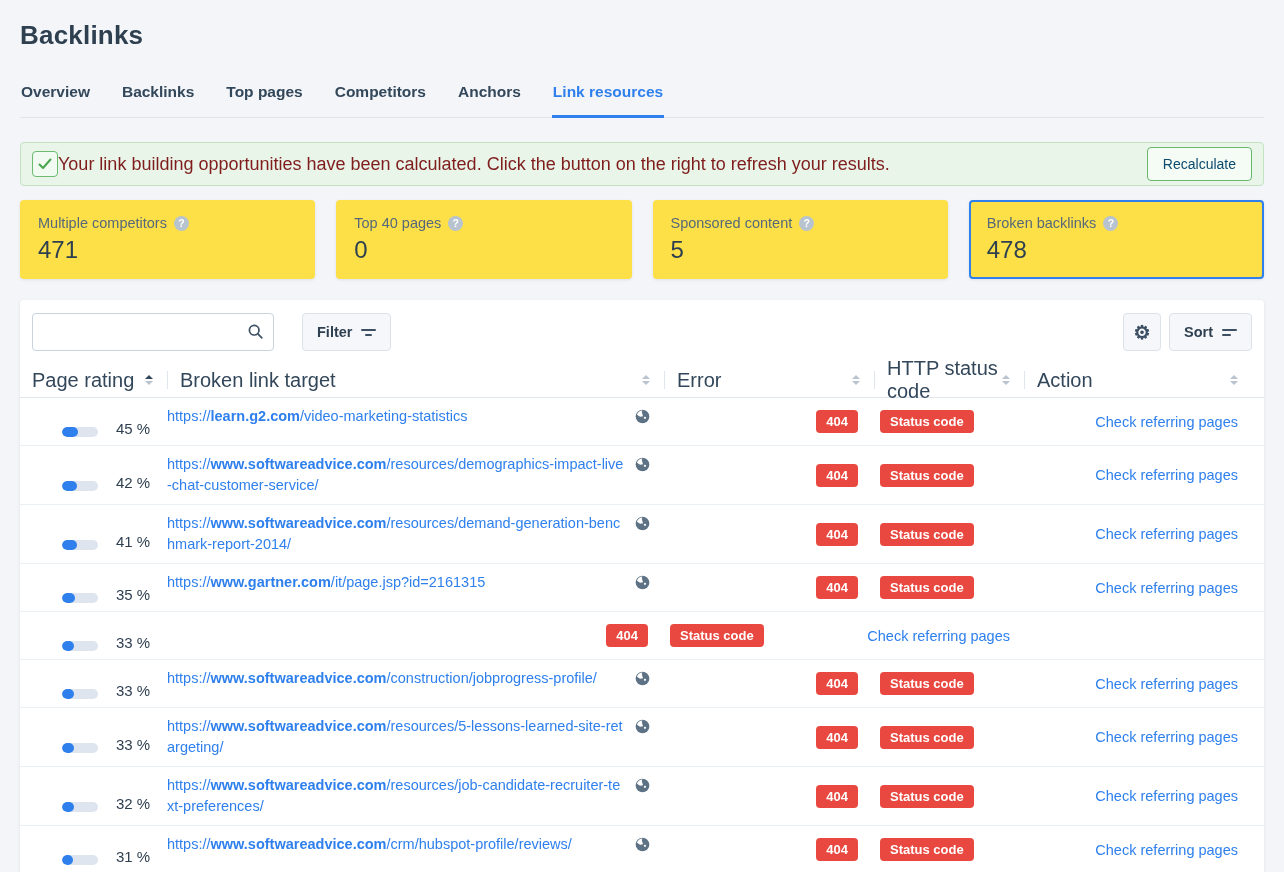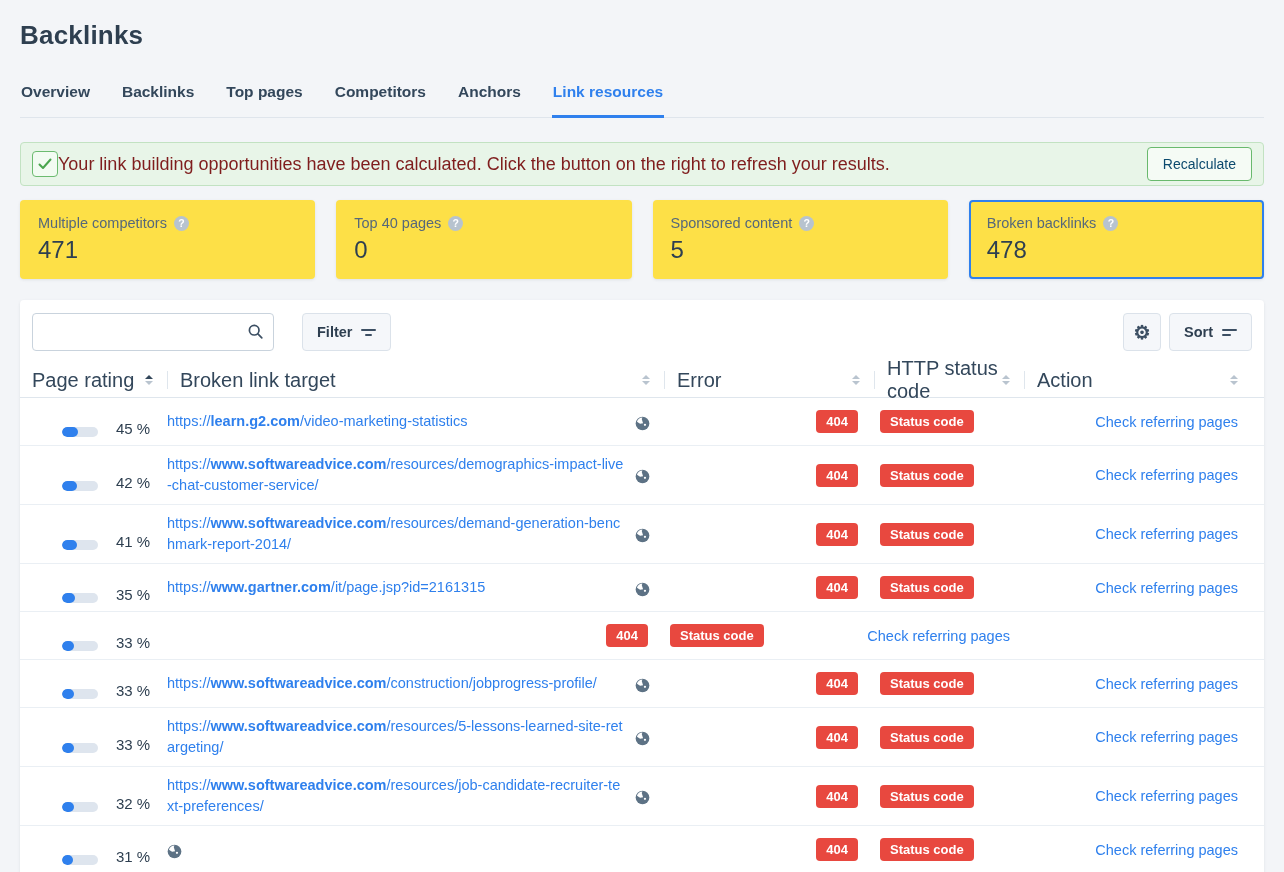--- a/index.html
+++ b/index.html
@@ -98,21 +98,21 @@
   .tri-up { width:0; height:0; border-left:4px solid transparent; border-right:4px solid transparent; border-bottom:4.5px solid #b9c4cf; }
   .tri-down { width:0; height:0; border-left:4px solid transparent; border-right:4px solid transparent; border-top:4.5px solid #b9c4cf; }
   .tri-up.dark { border-bottom-color:#33475b; }
 
   .row { padding:0 12px; border-bottom:1px solid #eaeff4; align-items:center; }
   .cell { min-height:47px; display:flex; align-items:center; padding:8px 0; }
   .c-rating { padding-left:30px; gap:18px;align-items:flex-end; }
   .bar { width:36px; height:10px; border-radius:5px; background:#dee5ee; overflow:hidden; flex:none; }
   .fill { display:block; height:100%; background:#2f80ed; border-radius:5px; }
   .pct { font-size:15px; color:#2e3f50; white-space:nowrap; }
-  .c-link { gap:9px; align-items:center; padding-right:14px; }
+  .c-link { gap:9px; align-items:flex-start; padding-right:14px; }
   .url {
     flex:1; color:#2f80ed; font-size:14.5px; line-height:21px; text-decoration:none;
     word-break:break-all; cursor:pointer;
   }
   .url b { font-weight:700; }
   .globe { flex:none; margin-top:3px; cursor:pointer; line-height:0; }
   .c-status { justify-content:flex-end; padding-right:16px; }
   .c-error { padding-left:6px; }
   .badge {
     background:#e8483f; color:#ffffff; font-weight:700; font-size:13px;
@@ -475,20 +475,21 @@
         </div>
 
         <div class="row grid-cols">
           <div class="cell c-rating">
             <span class="bar">
               <span class="fill" style="width: 31%;"></span>
             </span>
             <span class="pct">31 %</span>
           </div>
           <div class="cell c-link">
+            <a class="url"><span>https://</span><b>www.softwareadvice.com</b><span>/crm/hubspot-profile/reviews/</span></a>
             <span class="globe">
               <svg width="15" height="15" viewBox="0 0 16 16">
                 <circle cx="8" cy="8" r="7.3" fill="#5d7285"></circle>
                 <path d="M8 1.6 C5 1.6 2.8 3.5 2.1 6.2 L5.4 8.2 L8.6 7.6 L7.2 3.2 Z" fill="#fff"></path>
                 <circle cx="10.6" cy="9.4" r="1.2" fill="#fff"></circle>
               </svg>
             </span>
           </div>
           <div class="cell c-status">
             <span class="badge">404</span>

